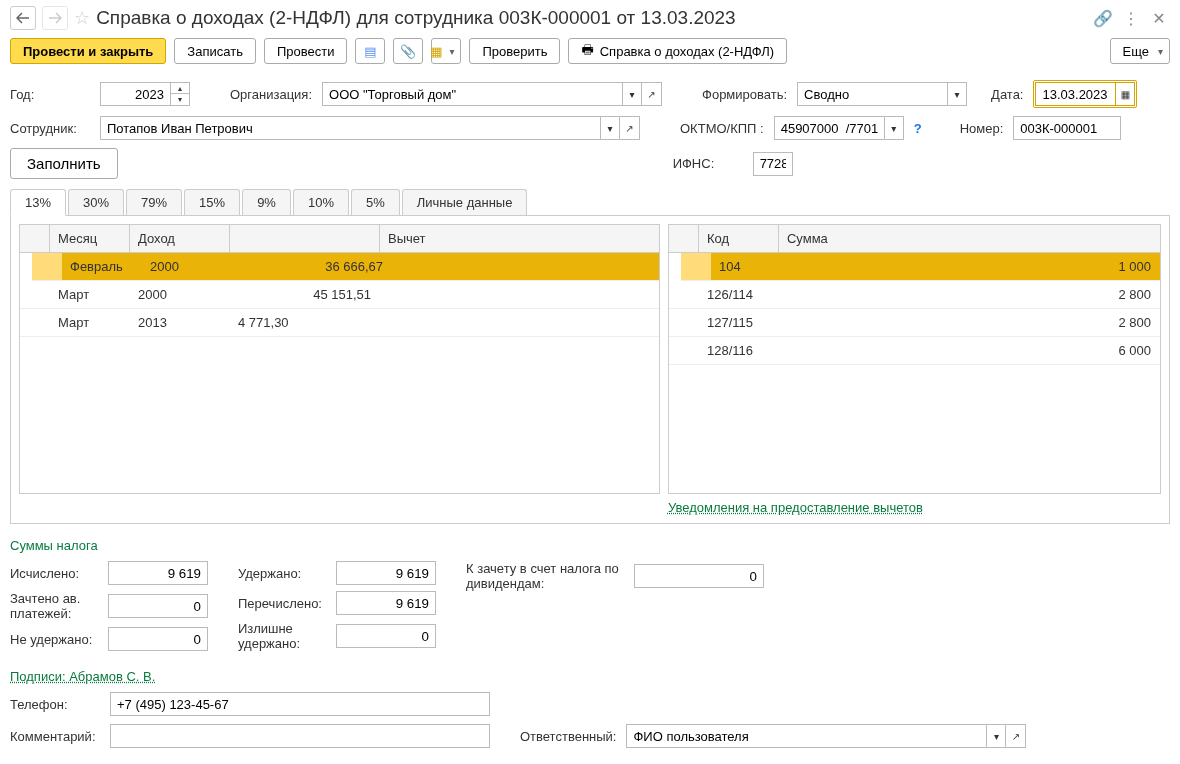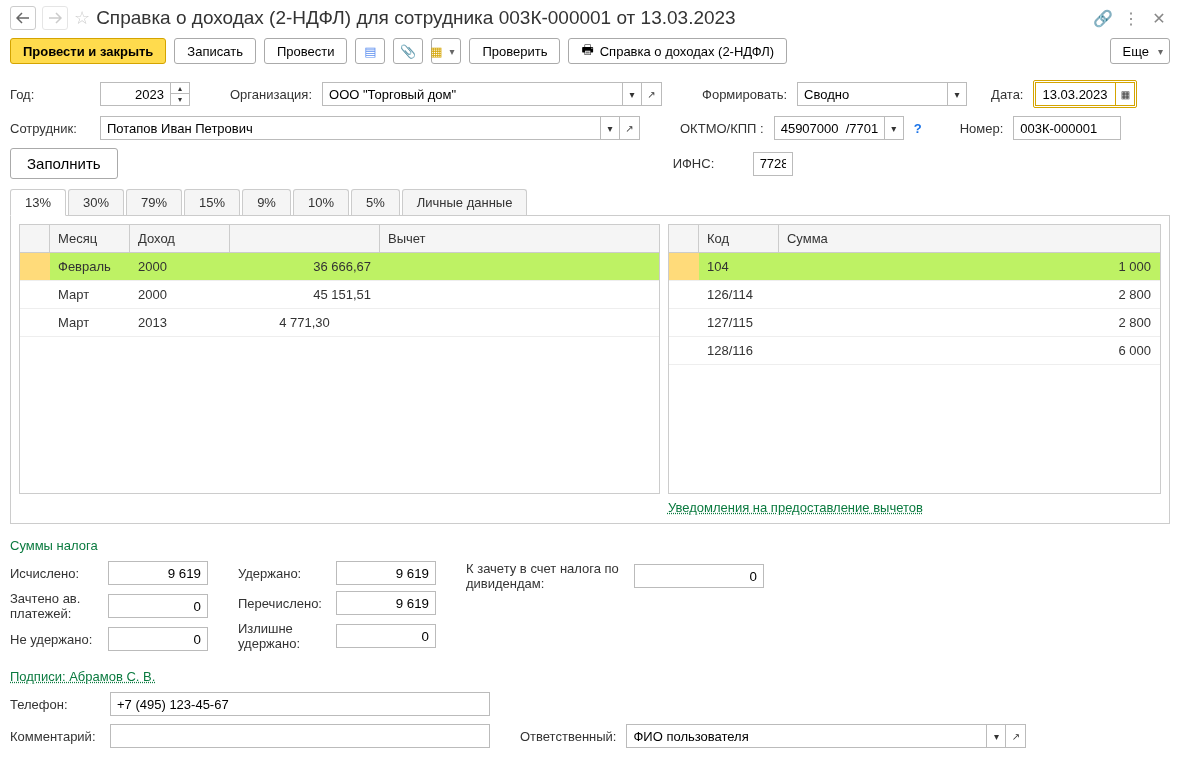--- a/index.html
+++ b/index.html
@@ -28,21 +28,21 @@
 .highlighted-group .side-btn { border-color: #d4a400; }
 .tabs { display: flex; border-bottom: 1px solid #ccc; margin-top: 10px; }
 .tab { padding: 5px 14px; border: 1px solid #ccc; border-bottom: none; background: #f5f5f5; cursor: pointer; margin-right: 2px; font-size: 13px; border-radius: 3px 3px 0 0; }
 .tab.active { background: #fff; border-bottom: 1px solid #fff; margin-bottom: -1px; }
 .tab-content { border: 1px solid #ccc; border-top: none; padding: 8px; display: flex; gap: 8px; }
 .grid-wrap { flex: 1; display: flex; flex-direction: column; }
 .grid { border: 1px solid #ccc; }
 .grid-head { display: flex; background: #f5f5f5; border-bottom: 1px solid #ccc; }
 .grid-head .cell { padding: 6px 8px; border-right: 1px solid #ccc; font-size: 13px; }
 .grid-row { display: flex; border-bottom: 1px solid #eee; }
-.grid-row.selected { background: #bef264; }
+.grid-row.selected { background: #eab308; margin-left: 12px; }
 .grid-row.selected .cell:first-child { background: #ffdb7a; }
 .grid-row .cell { padding: 6px 8px; border-right: 1px solid transparent; font-size: 13px; }
 .grid-body { height: 240px; overflow: auto; background: #fff; }
 .link { color: #0a7a3f; text-decoration: underline dotted; cursor: pointer; margin-top: 6px; display: inline-block; }
 .sums { display: flex; gap: 30px; margin-top: 14px; flex-wrap: wrap; }
 .sum-col { display: flex; flex-direction: column; gap: 6px; }
 .sum-head { color: #0a7a3f; font-size: 13px; margin-bottom: 2px; }
 .sum-row { display: flex; align-items: center; gap: 8px; }
 .sum-label { width: 90px; font-size: 13px; }
 .sum-val { width: 100px; text-align: right; border: 1px solid #bbb; padding: 3px 6px; height: 24px; }
@@ -180,21 +180,21 @@
             <div class="cell" style="width:30px"></div>
     <div class="cell" style="width:80px">Март</div>
     <div class="cell" style="width:100px">2000</div>
     <div class="cell" style="width:150px;text-align:right">45 151,51</div>
     <div class="cell" style="flex:1"></div>
           </div>
           <div class="grid-row">
             <div class="cell" style="width:30px"></div>
     <div class="cell" style="width:80px">Март</div>
     <div class="cell" style="width:100px">2013</div>
-    <div class="cell" style="width:150px;text-align:center">4 771,30</div>
+    <div class="cell" style="width:150px;text-align:left">4 771,30</div>
     <div class="cell" style="flex:1"></div>
           </div>
         </div>
     </div>
   </div>
   <div class="grid-wrap" style="flex:1">
     <div class="grid">
       <div class="grid-head">
         <div class="cell" style="width:30px"></div>
         <div class="cell" style="width:80px">Код</div>

